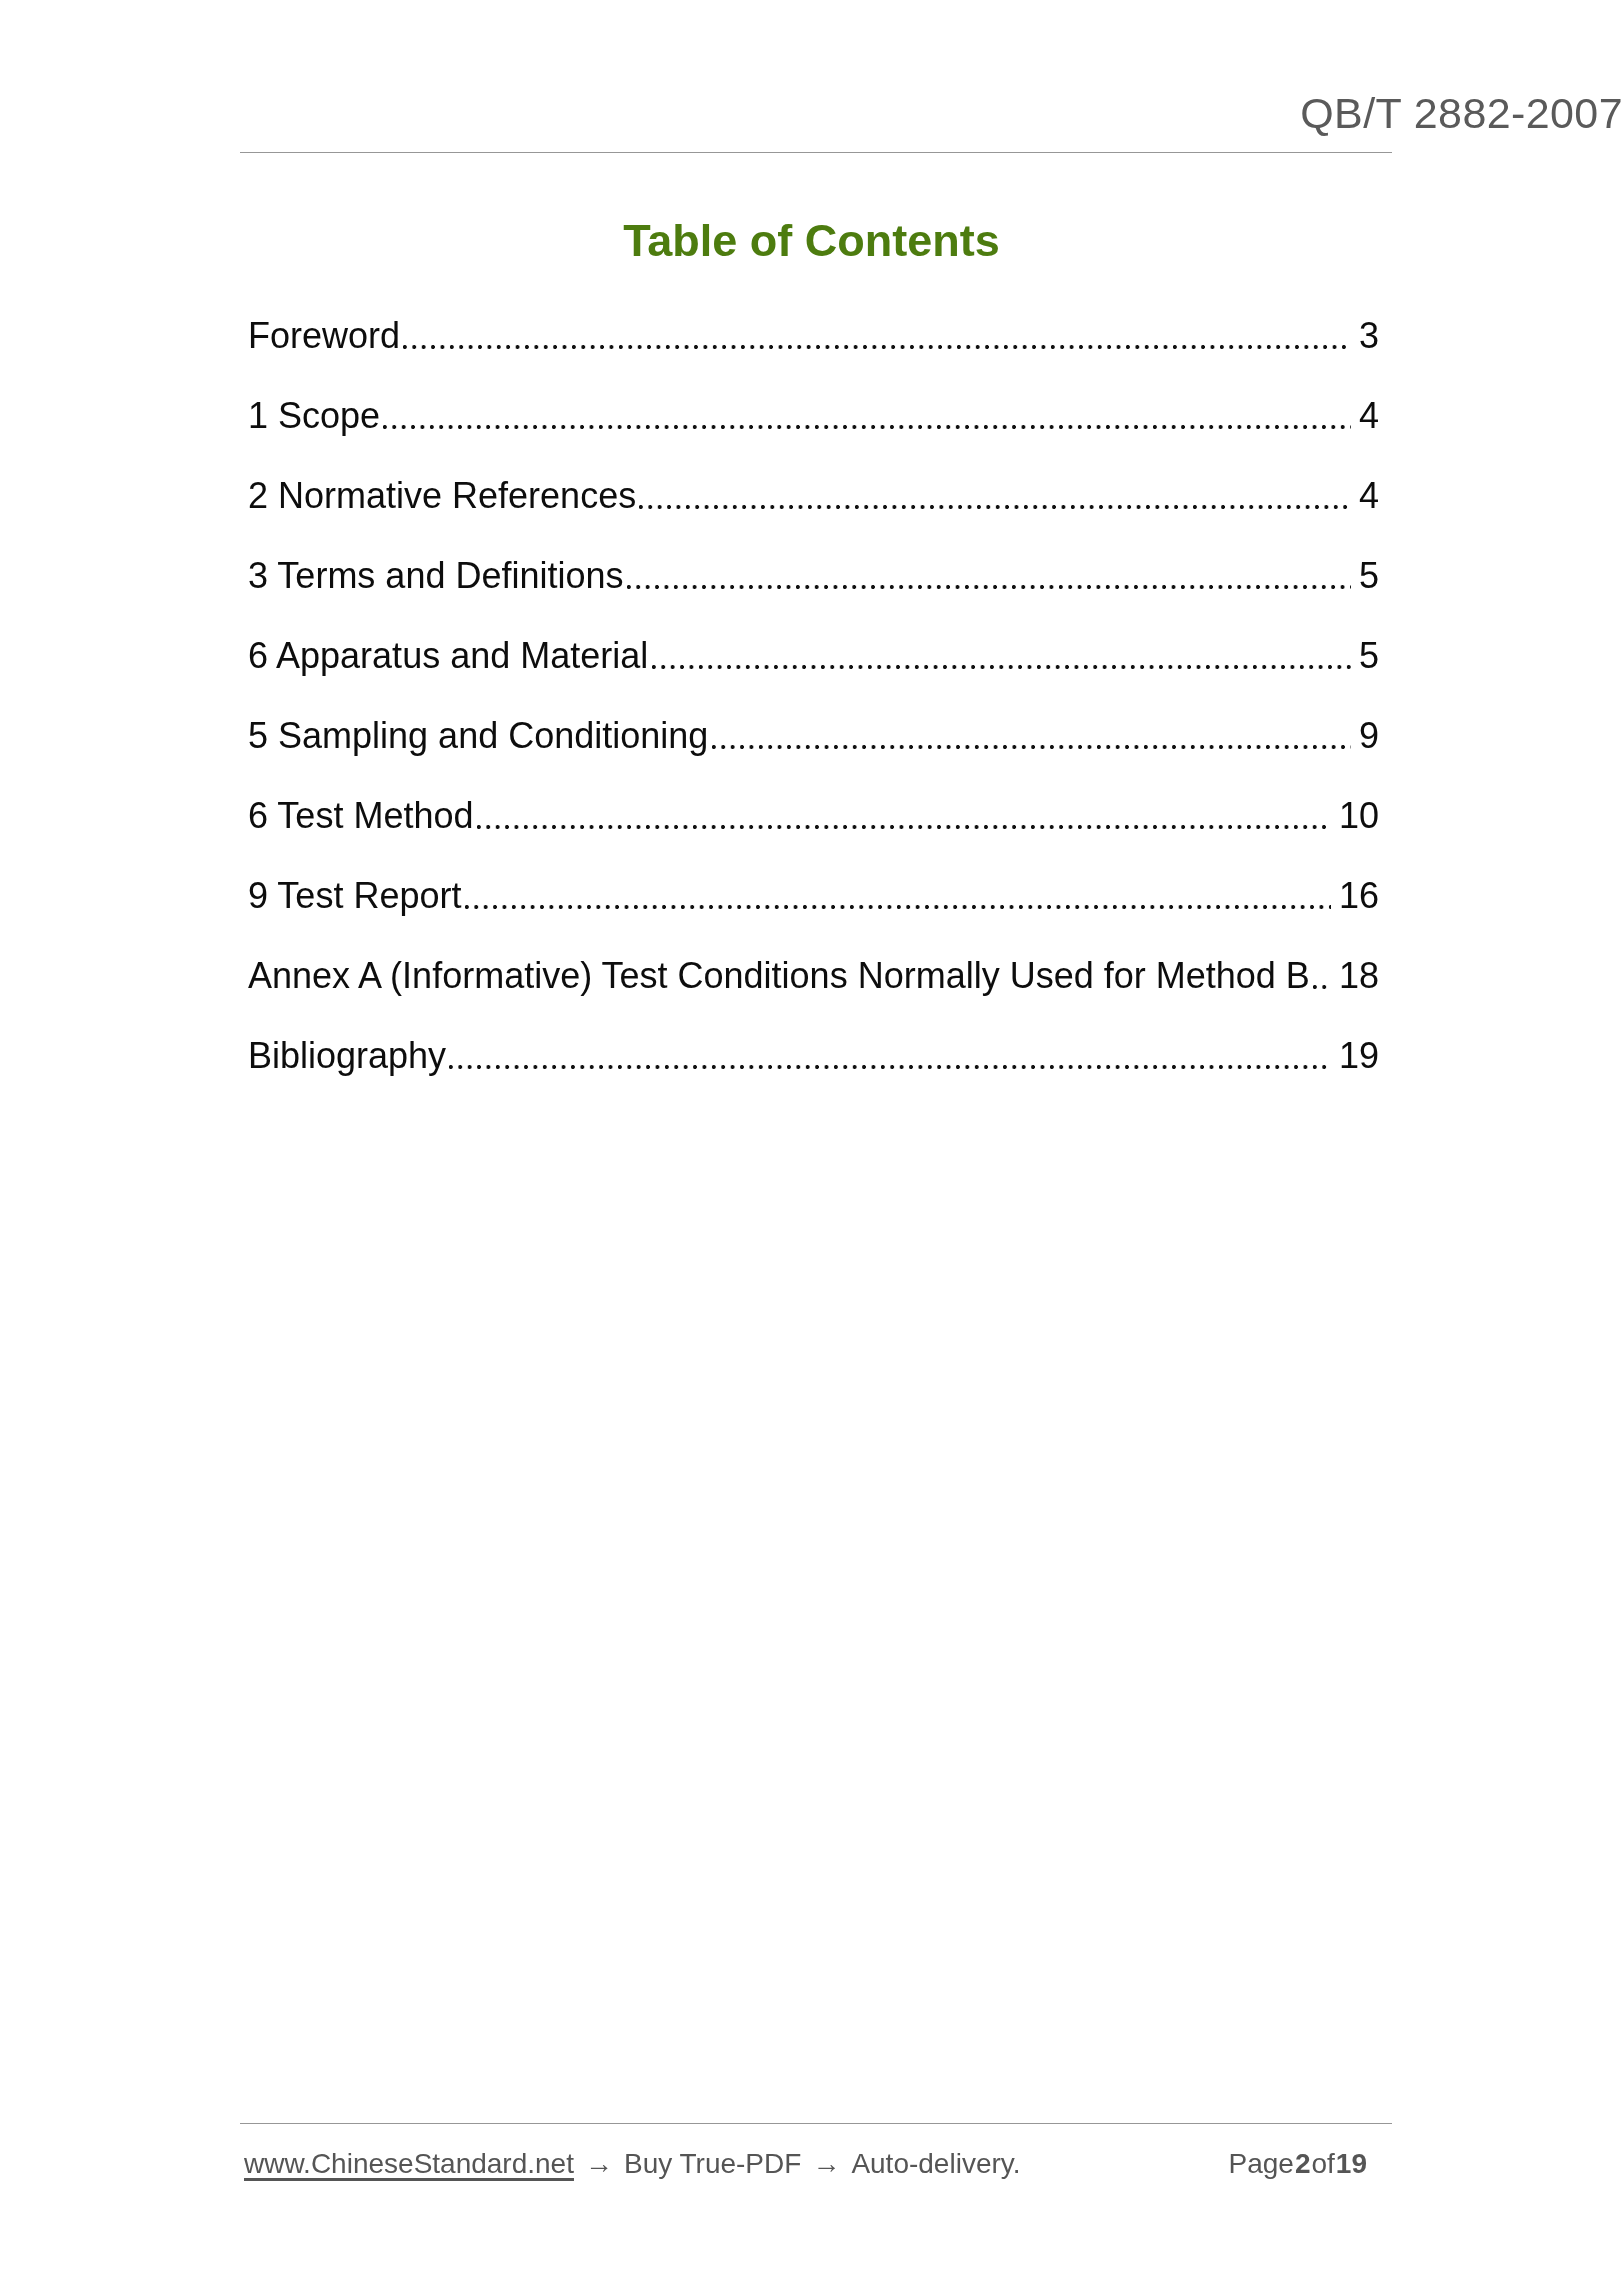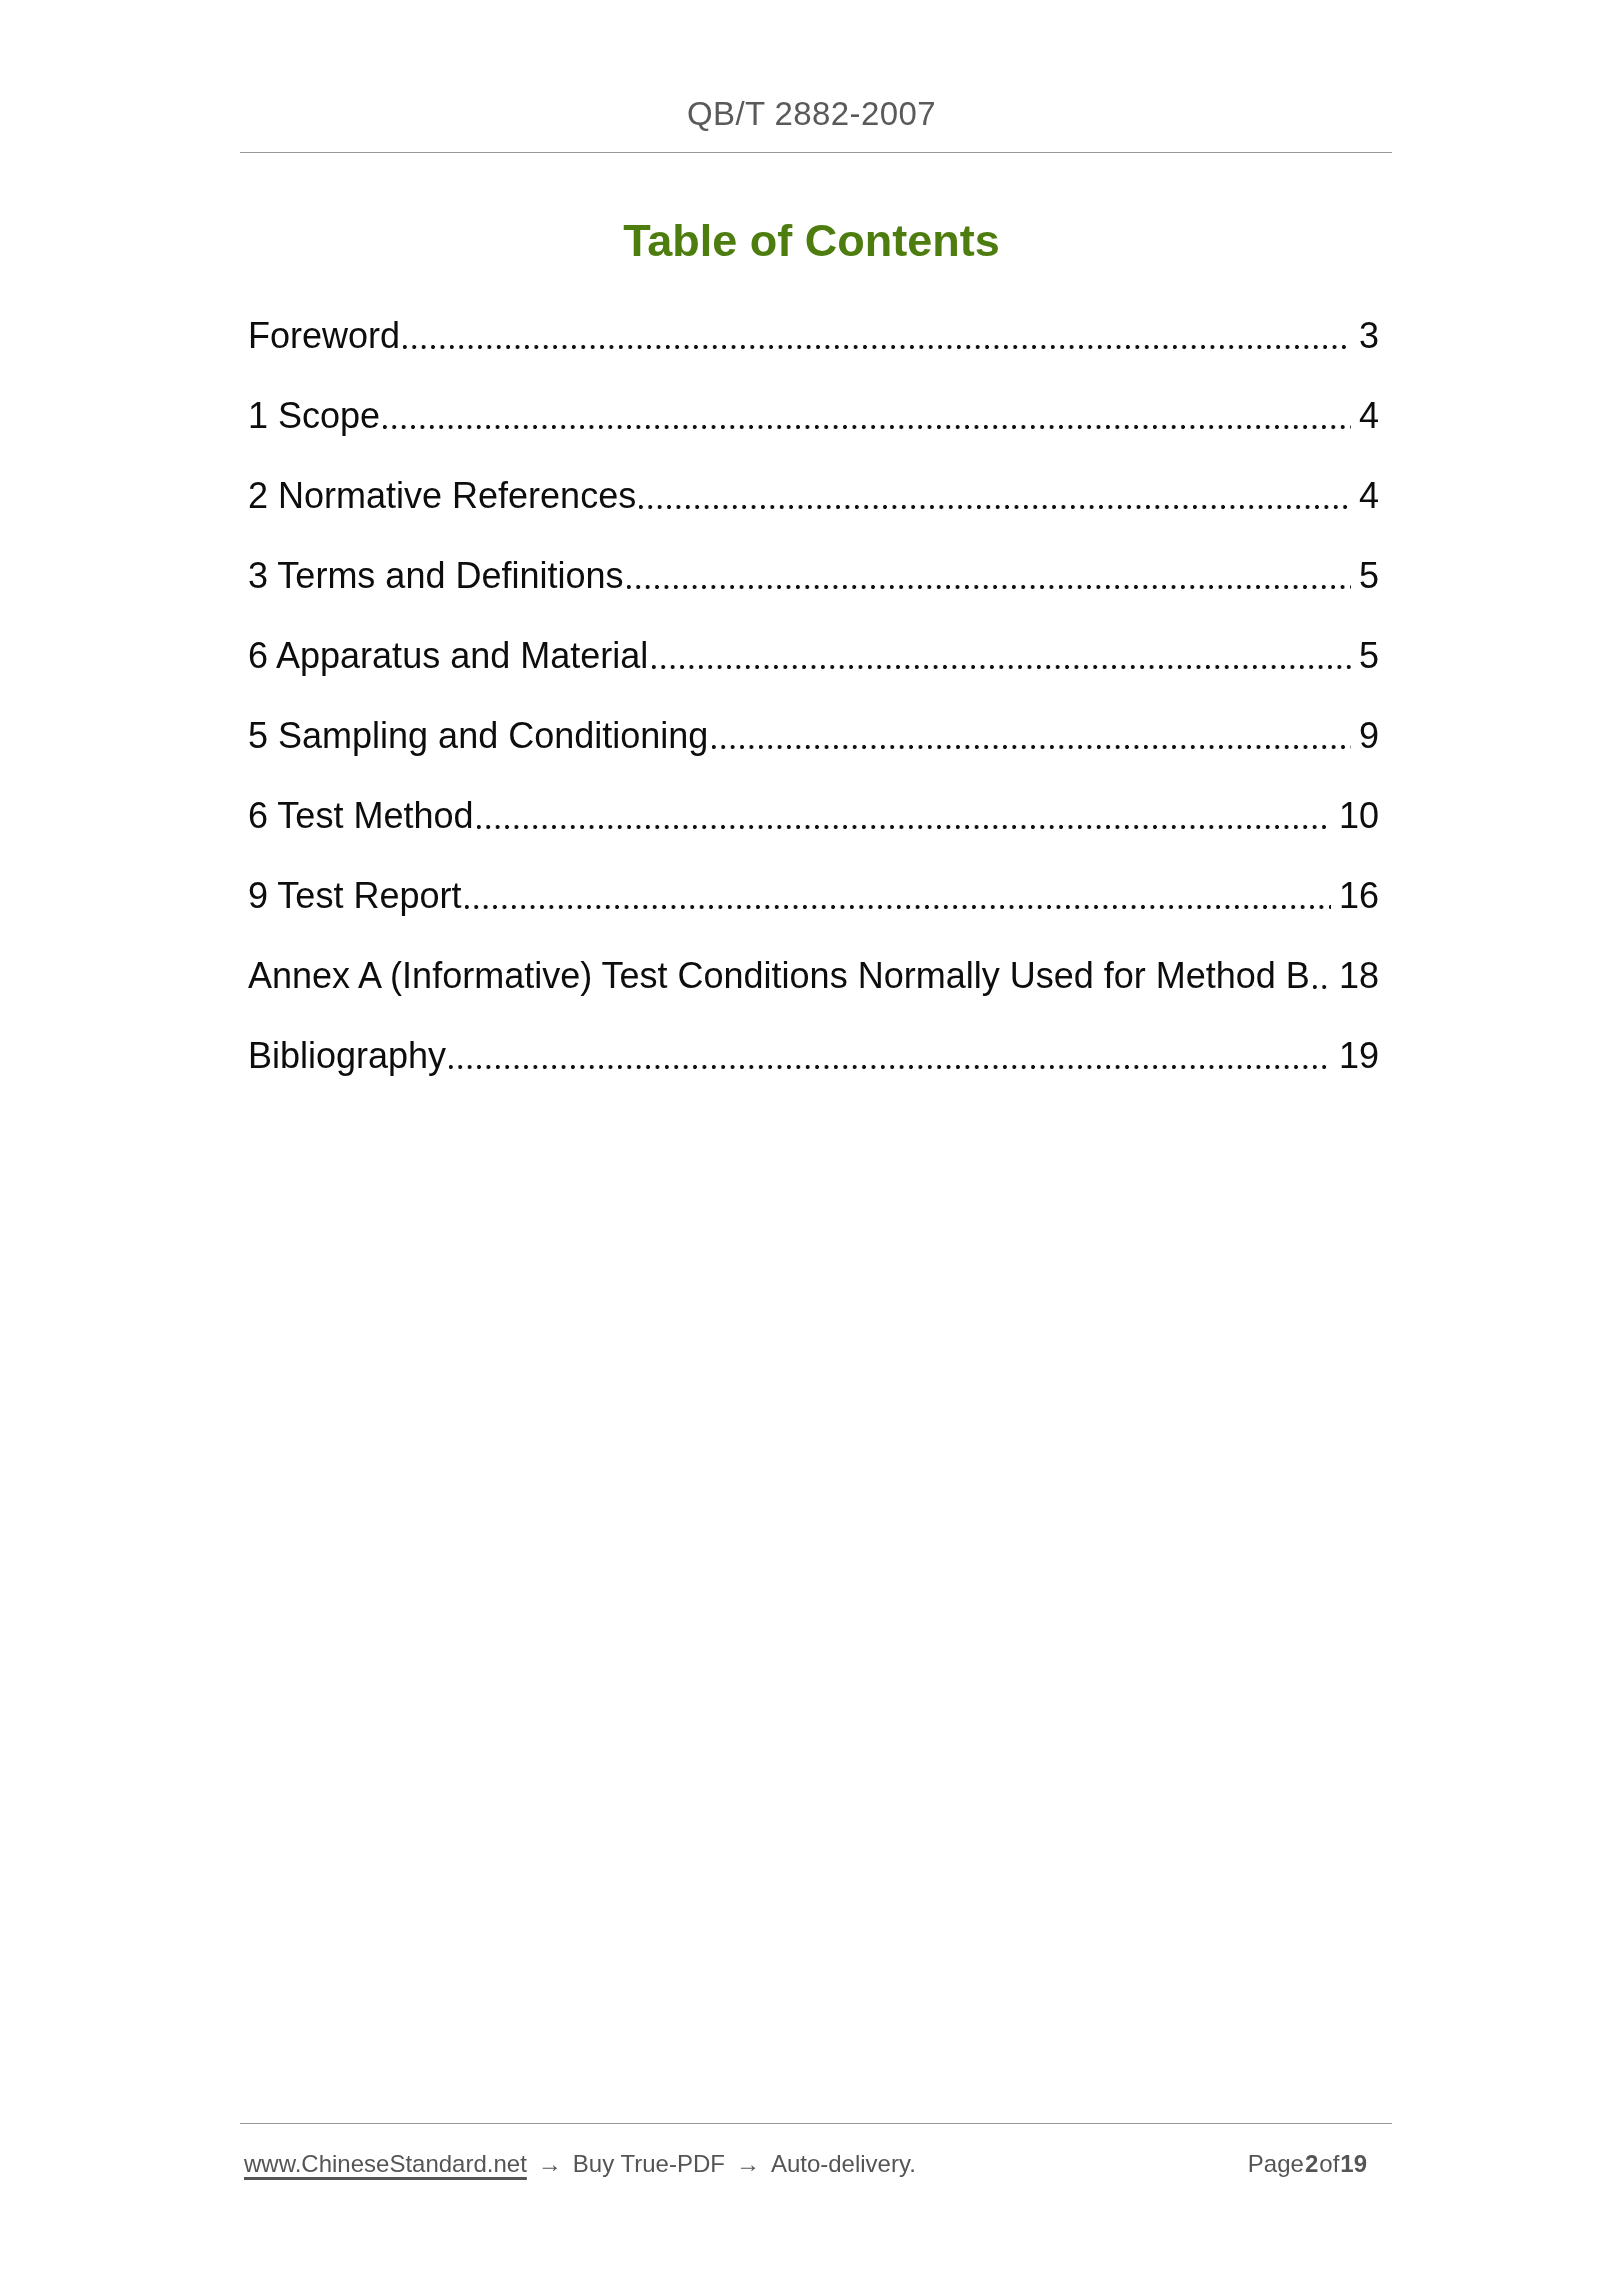--- a/index.html
+++ b/index.html
@@ -13,22 +13,22 @@
     height: 2295px;
     background: #ffffff;
     font-family: "Liberation Sans", "DejaVu Sans", sans-serif;
     overflow: hidden;
   }
   .doc-header {
     position: absolute;
     top: 97px;
     left: 0;
     width: 100%;
-    text-align: center;
-    font-size: 33px;
+    text-align: right;
+    font-size: 43px;
     line-height: 33px;
     color: #5a5a5a;
     letter-spacing: 0.4px;
   }
   .header-rule {
     position: absolute;
     top: 152px;
     left: 240px;
     width: 1152px;
     height: 0;
@@ -83,21 +83,21 @@
     border-top: 1.7px solid #979797;
   }
   .doc-footer {
     position: absolute;
     top: 2146px;
     left: 244px;
     width: 1148px;
     display: flex;
     justify-content: space-between;
     align-items: baseline;
-    font-size: 24px;
+    font-size: 28px;
     line-height: 35px;
     color: #555555;
   }
   .footer-left {
     display: flex;
     align-items: baseline;
     gap: 11px;
     white-space: nowrap;
   }
   .website-link {

